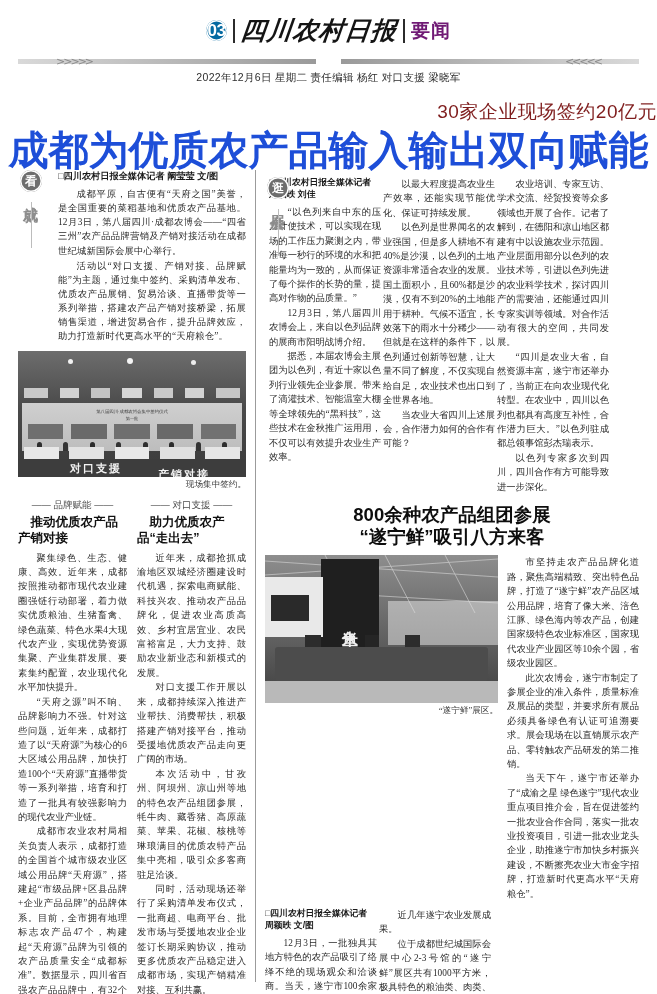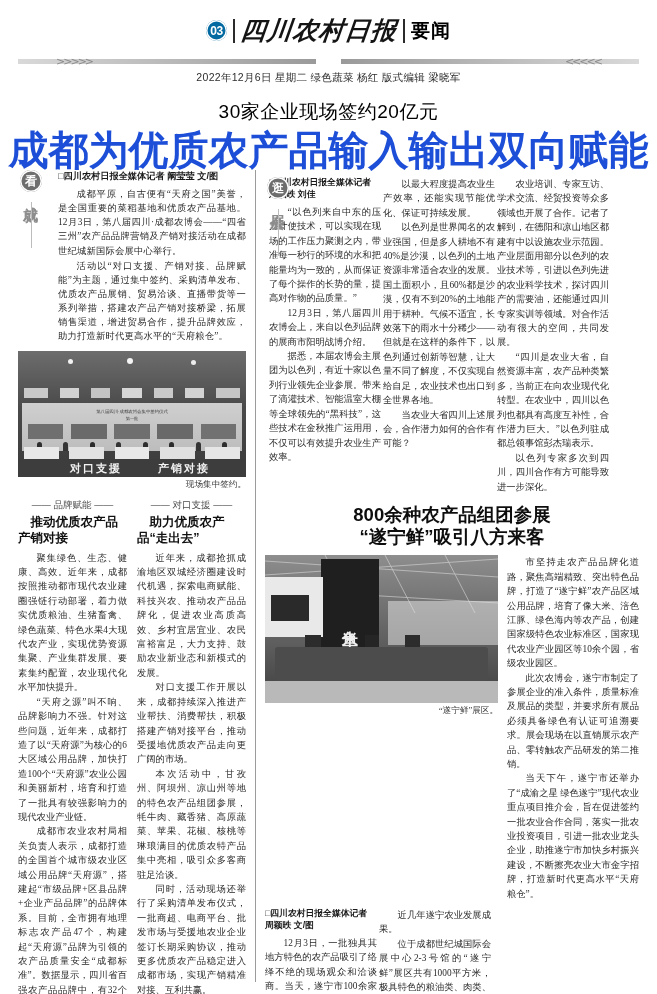--- a/index.html
+++ b/index.html
@@ -13,36 +13,36 @@
   }
   .page{width:657px;height:994px;position:relative;box-sizing:border-box;}
 
   
   .masthead{padding-top:14px;text-align:center;}
   .mast-row{display:flex;align-items:center;justify-content:center;gap:6px;}
   .page-badge{
     width:21px;height:21px;border-radius:50%;
     background:#0369a1;color:#fff;
     font-family:"Liberation Sans",sans-serif;
-    font-size:12px;font-weight:bold;
+    font-size:17px;font-weight:bold;
     display:flex;align-items:center;justify-content:center;
     letter-spacing:-0.5px;
     box-shadow:0 0 0 1.5px #fff inset;
   }
   .mast-bar{width:2px;height:24px;background:#2b2b2b;}
   .mast-title{
     font-family:"Liberation Serif",serif;
     font-size:25px;font-weight:bold;letter-spacing:1px;
     font-style:italic;
     color:#141414;
     transform:skewX(-6deg);
   }
   .mast-section{
     font-family:"Liberation Sans",sans-serif;
-    font-size:19px;font-weight:bold;color:#000000;letter-spacing:1px;
+    font-size:19px;font-weight:bold;color:#701a75;letter-spacing:1px;
   }
   .mast-rule{
     position:relative;height:16px;margin:6px 18px 0 18px;
   }
   .mast-rule .bandl,.mast-rule .bandr{
     position:absolute;top:6px;height:5px;
     background:linear-gradient(90deg,#d9d9d9,#9a9a9a);
   }
   .mast-rule .bandl{left:0;width:48%;}
   .mast-rule .bandr{right:0;width:48%;background:linear-gradient(270deg,#d9d9d9,#9a9a9a);}
@@ -51,21 +51,21 @@
   .mast-rule .chevr{right:38px;}
   .mast-date{
     margin-top:2px;font-size:10.5px;color:#2e2e2e;
     font-family:"Liberation Sans",sans-serif;letter-spacing:0.3px;
   }
 
   
   .head-wrap{text-align:center;margin-top:14px;}
   .kicker{
     font-family:"Liberation Sans",sans-serif;
-    font-size:19px;color:#000000;letter-spacing:0.5px;
+    font-size:19px;color:#7f1d1d;letter-spacing:0.5px;text-align:right;
   }
   .main-head{
     font-family:"Liberation Sans",sans-serif;
     font-size:40px;font-weight:bold;letter-spacing:0px;
     color:#1d4ed8;margin-top:4px;line-height:1.08;
   }
 
   
   .body-area{
     position:absolute;left:18px;top:170px;
@@ -159,21 +159,21 @@
       <div class="mast-title">四川农村日报</div>
       <div class="mast-bar"></div>
       <div class="mast-section">要闻</div>
     </div>
     <div class="mast-rule">
       <div class="bandl"></div>
       <div class="bandr"></div>
       <div class="chev chevl">&gt;&gt;&gt;&gt;&gt;</div>
       <div class="chev chevr">&lt;&lt;&lt;&lt;&lt;</div>
     </div>
-    <div class="mast-date">2022年12月6日  星期二   绿色蔬菜 杨红   版式编辑 梁晓军</div>
+    <div class="mast-date">2022年12月6日  星期二   责任编辑 杨红   对口支援 梁晓军</div>
   </div>
 
   <div class="head-wrap">
     <div class="kicker">30家企业现场签约20亿元</div>
     <div class="main-head">成都为优质农产品输入输出双向赋能</div>
   </div>
 
   <div class="body-area">
 
     <div class="left-col">
@@ -236,33 +236,33 @@
           <div style="position:absolute;top:96px;left:6px;right:6px;height:12px;display:flex;justify-content:space-between;">
             <div style="width:16%;height:12px;background:#e8e8e8;"></div>
             <div style="width:16%;height:12px;background:#e2e2e2;"></div>
             <div style="width:16%;height:12px;background:#e8e8e8;"></div>
             <div style="width:16%;height:12px;background:#e0e0e0;"></div>
             <div style="width:16%;height:12px;background:#e6e6e6;"></div>
           </div>
 
           <div style="position:absolute;bottom:0;left:0;right:0;height:18px;background:#3d3d3d;">
             <div class="banner-txt" style="left:52px;top:2px;font-size:11px;letter-spacing:2px;">对口支援</div>
-            <div class="banner-txt" style="left:140px;top:2px;font-size:11px;letter-spacing:2px;">产销对接</div>
+            <div class="banner-txt" style="left:140px;top:8px;font-size:11px;letter-spacing:2px;">产销对接</div>
           </div>
         </div>
         <div class="cap">现场集中签约。</div>
       </div>
 
       <div class="subcols">
         <div class="subcol">
           <div class="sublabel">—— 品牌赋能 ——</div>
           <div class="subhead">推动优质农产品产销对接</div>
           <div class="col-text">
             <p>聚集绿色、生态、健康、高效。近年来，成都按照推动都市现代农业建圈强链行动部署，着力做实优质粮油、生猪畜禽、绿色蔬菜、特色水果4大现代农产业，实现优势资源集聚、产业集群发展、要素集约配置，农业现代化水平加快提升。</p>
-            <p>“天府之源”叫不响、品牌影响力不强。针对这些问题，近年来，成都打造了以“天府源”为核心的6大区域公用品牌，加快打造100个“天府源”农业公园和美丽新村，培育和打造了一批具有较强影响力的现代农业产业链。</p>
+            <p>“天府之源”叫不响、品牌影响力不强。针对这些问题，近年来，成都打造了以“天府源”为核心的6大区域公用品牌，加快打造100个“天府源”直播带货等一系列举措，培育和打造了一批具有较强影响力的现代农业产业链。</p>
             <p>成都市农业农村局相关负责人表示，成都打造的全国首个城市级农业区域公用品牌“天府源”，搭建起“市级品牌+区县品牌+企业产品品牌”的品牌体系。目前，全市拥有地理标志农产品47个，构建起“天府源”品牌为引领的农产品质量安全“成都标准”。数据显示，四川省百强农产品品牌中，有32个来自成都。今年，“天府源”品牌价值达100亿元，蝉联全国“交易会十大品牌”，成为带动成都优质农产品走出去的“金字招牌”。</p>
 
           </div>
         </div>
         <div class="subcol">
           <div class="sublabel">—— 对口支援 ——</div>
           <div class="subhead">助力优质农产品“走出去”</div>
           <div class="col-text">
             <p>近年来，成都抢抓成渝地区双城经济圈建设时代机遇，探索电商赋能、科技兴农、推动农产品品牌化，促进农业高质高效、乡村宜居宜业、农民富裕富足，大力支持、鼓励农业新业态和新模式的发展。</p>
             <p>对口支援工作开展以来，成都持续深入推进产业帮扶、消费帮扶，积极搭建产销对接平台，推动受援地优质农产品走向更广阔的市场。</p>
@@ -295,21 +295,21 @@
           <div class="c">
             <div class="col-text">
               <p>以最大程度提高农业生产效率，还能实现节能优化、保证可持续发展。</p>
               <p>以色列是世界闻名的农业强国，但是多人耕地不有40%是沙漠，以色列的土地资源非常适合农业的发展。国土面积小，且60%都是沙漠，仅有不到20%的土地能用于耕种。气候不适宜，长效落下的雨水十分稀少——但就是在这样的条件下，以色列通过创新等智慧，让大量不同了解度，不仅实现自给自足，农业技术也出口到全世界各地。</p>
               <p>当农业大省四川上述展会，合作潜力如何的合作有可能？</p>
             </div>
           </div>
           <div class="c">
             <div class="col-text">
               <p>农业培训、专家互访、学术交流、经贸投资等众多领域也开展了合作。记者了解到，在德阳和凉山地区都建有中以设施农业示范园。产业层面用部分以色列的农业技术等，引进以色列先进的农业科学技术，探讨四川产的需要油，还能通过四川专家实训等领域。对合作活动有很大的空间，共同发展。</p>
-              <p>“四川是农业大省，自然资源丰富，农产品种类繁多，当前正在向农业现代化转型。在农业中，四川以色列也都具有高度互补性，合作潜力巨大。”以色列驻成都总领事馆彭杰瑞表示。</p>
+              <p>“四川是农业大省，自然资源丰富，遂宁市还举办了，当前正在向农业现代化转型。在农业中，四川以色列也都具有高度互补性，合作潜力巨大。”以色列驻成都总领事馆彭杰瑞表示。</p>
               <p>以色列专家多次到四川，四川合作有方可能导致进一步深化。</p>
             </div>
           </div>
         </div>
       </div>
 
       <div style="margin-top:10px;">
         <div class="art-head h3">800余种农产品组团参展</div>
         <div class="art-head h3">“遂宁鲜”吸引八方来客</div>
 

